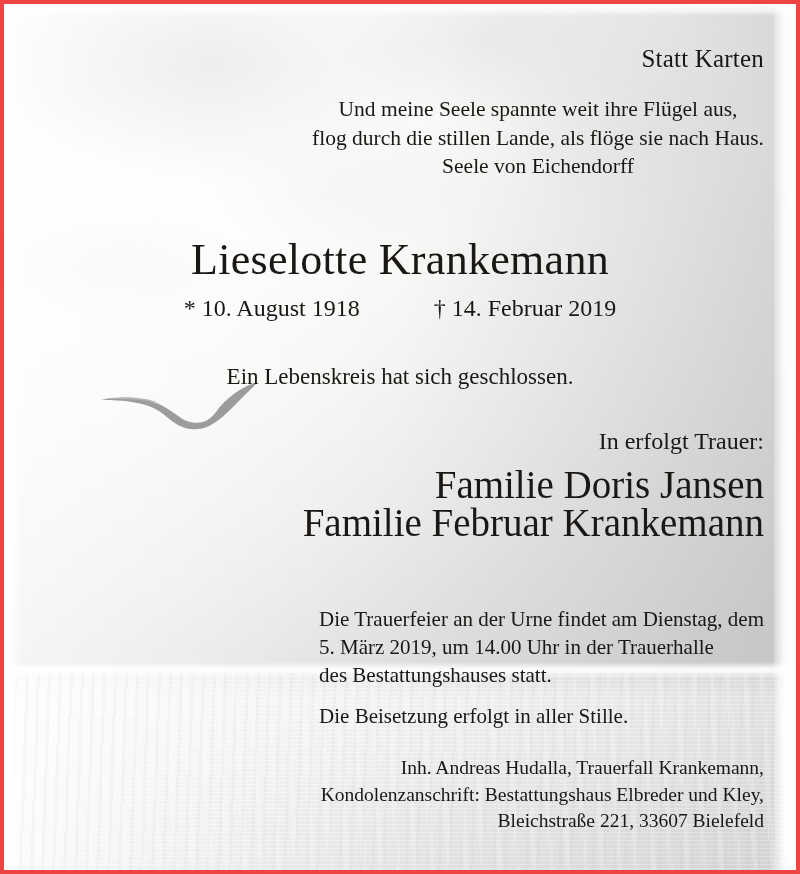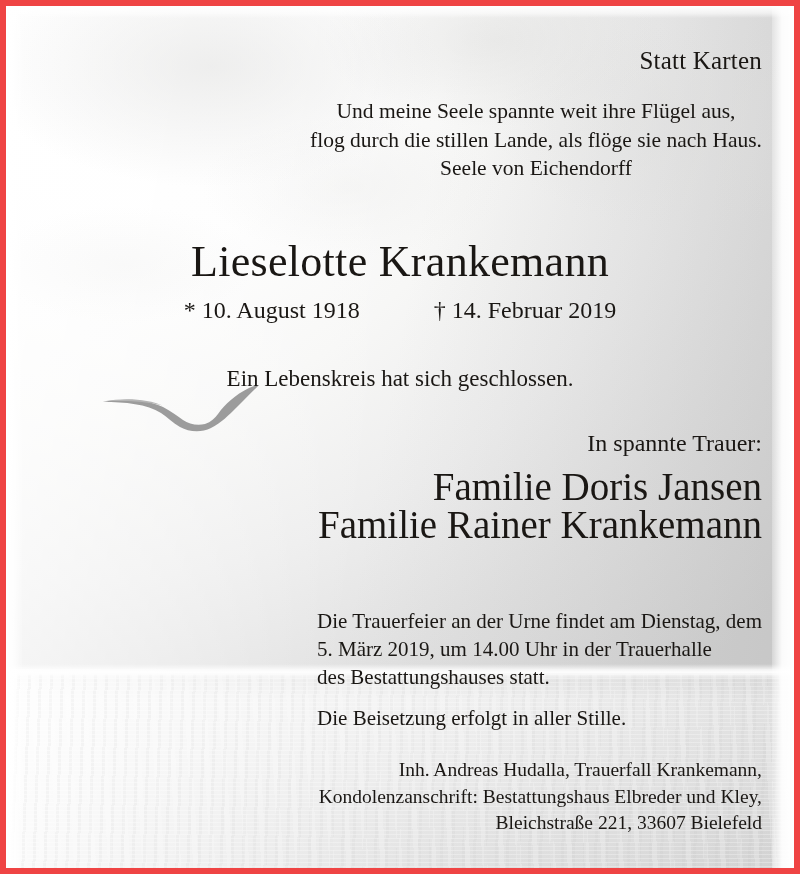--- a/index.html
+++ b/index.html
@@ -5,21 +5,21 @@
   html, body {
     margin: 0;
     padding: 0;
     background: #ffffff;
   }
   #obituary {
     position: relative;
     width: 800px;
     height: 874px;
     box-sizing: border-box;
-    border: 6px solid #ef4444;
+    border: 4px solid #ef4444;
     overflow: hidden;
     background: #fdba74;
     font-family: "Liberation Serif", "DejaVu Serif", serif;
     color: #1a1714;
   }
 
   
   .bg-layer {
     position: absolute;
     inset: 0;
@@ -257,23 +257,23 @@
       <span>*</span>
       <span>10. August 1918</span>
       <span class="gap"></span>
       <span>†</span>
       <span>14. Februar 2019</span>
     </div>
 
     <div class="epitaph">Ein Lebenskreis hat sich geschlossen.</div>
 
     <div class="mourners">
-      <span class="intro">In spannte Trauer:</span>
+      <span class="intro">In erfolgt Trauer:</span>
       <span class="fam first">Familie Doris Jansen</span>
-      <span class="fam">Familie Rainer Krankemann</span>
+      <span class="fam">Familie Februar Krankemann</span>
     </div>
 
     <div class="ceremony">
       <div class="line">Die Trauerfeier an der Urne findet am Dienstag, dem</div>
       <div class="line">5. März 2019, um 14.00 Uhr in der Trauerhalle</div>
       <div class="line">des Bestattungshauses statt.</div>
       <div class="line spaced">Die Beisetzung erfolgt in aller Stille.</div>
     </div>
 
     <div class="condolence">

